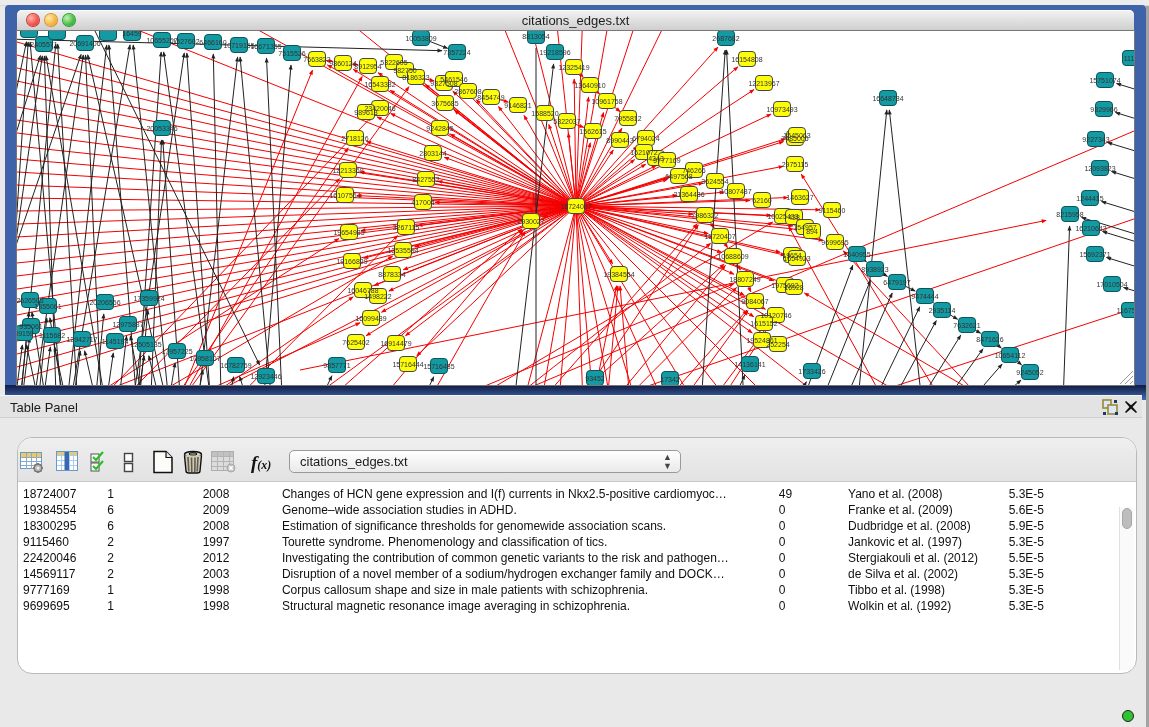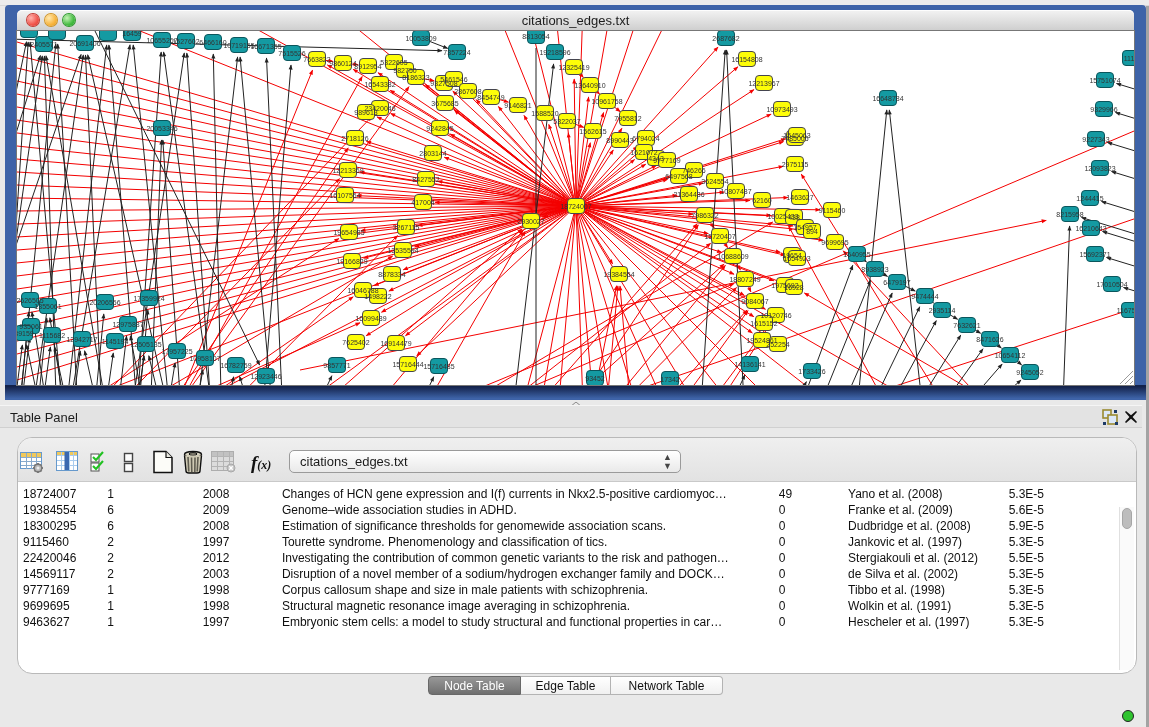--- a/index.html
+++ b/index.html
@@ -10,21 +10,21 @@
 #titlebar{position:absolute;left:0;top:0;width:1117px;height:21px;border-radius:5px 5px 0 0;background:linear-gradient(#f3f3f3,#cfcfcf);border-bottom:1px solid #8f8f8f;box-shadow:inset 0 1px 0 #fdfdfd}
 #titlebar .t{position:absolute;left:0;right:0;top:3px;text-align:center;font-size:13px;color:#1d1d1d}
 .tl{position:absolute;top:4px;width:12px;height:12px;border-radius:50%}
 #net{position:absolute;left:0;top:21px;width:1117px;height:354px;background:#fff;outline:1px solid #777}
 svg .r{stroke:#f40000;stroke-width:1}
 svg .b{stroke:#222;stroke-width:1}
 svg .nt{fill:#149aa2;stroke:#0b565c;stroke-width:1}
 svg .ny{fill:#fdfd08;stroke:#45454f;stroke-width:1}
 svg .lab text{font-size:7px;fill:#333;text-anchor:middle;font-family:"Liberation Sans",sans-serif}
 #handle{position:absolute;left:569px;top:402px;width:14px;height:5px}
-#tpbar{position:absolute;left:0;top:405px;width:1142px;height:23px;background:#e3e3e3;border-top:1px solid #f5f5f5;border-bottom:1px solid #d0d0d0}
+#tpbar{position:absolute;left:0;top:395px;width:1142px;height:23px;background:#e3e3e3;border-top:1px solid #f5f5f5;border-bottom:1px solid #d0d0d0}
 #tpbar .t{position:absolute;left:10px;top:4px;font-size:13px;color:#1c1c1c}
 #panel{position:absolute;left:17px;top:437px;width:1120px;height:237px;background:#fff;border:1px solid #b9b9b9;border-radius:15px;overflow:hidden}
 #toolbar{position:absolute;left:0;top:0;width:1118px;height:44px;background:linear-gradient(#efefef,#e2e2e2);border-bottom:1px solid #c9c9c9}
 #combo{position:absolute;left:271px;top:12px;width:392px;height:23px;background:linear-gradient(#ffffff,#e9e9e9);border:1px solid #9a9a9a;border-radius:5px;font-size:13px;color:#1a1a1a;line-height:21px;padding-left:10px}
 #combo .arr{position:absolute;right:8px;top:2px;font-size:9px;color:#444;line-height:9px;text-align:center}
 table{border-collapse:collapse;table-layout:fixed;font-size:12px;color:#101010;width:1078px}
 th{height:22px;font-weight:normal;background:#bfe1f1;border-right:1px solid #90aebc;border-top:1px solid #90aebc;border-bottom:1px solid #888;text-align:center;font-size:12px;overflow:hidden;white-space:nowrap}
 th.first{background:#e9e9e9;border-left:1px solid #b5b5b5}
 td{height:16px;padding:0 0 0 4px;} td.t5{padding-left:6px;white-space:nowrap;overflow:hidden;font-size:12px}
 td.c{text-align:left;padding:0}
@@ -770,39 +770,25 @@
               <td>0</td>
               <td class="c">Tibbo et al. (1998)</td>
               <td>5.3E-5</td>
             </tr>
             <tr>
               <td>9699695</td>
               <td>1</td>
               <td>1998</td>
               <td class="t5">Structural magnetic resonance image averaging in schizophrenia.</td>
               <td>0</td>
-              <td class="c">Wolkin et al. (1991)</td>
-              <td>5.3E-5</td>
-            </tr>
-            <tr>
-              <td>9463627</td>
-              <td>1</td>
-              <td>1997</td>
-              <td class="t5">Embryonic stem cells: a model to study structural and functional properties in car…</td>
-              <td>0</td>
-              <td class="c">Hescheler et al. (1997)</td>
+              <td class="c">Wolkin et al. (1992)</td>
               <td>5.3E-5</td>
             </tr>
           </tbody>
         </table>
       </div>
   <div id="vscroll">
         <div id="vthumb"></div>
       </div>
 </div>
-<div id="tabs">
-  <div class="seg" style="left:428px;width:93px;background:linear-gradient(#989898,#6f6f6f);color:#fff;border:1px solid #686868;border-radius:4px 0 0 4px">Node Table</div>
-  <div class="seg" style="left:521px;width:90px;background:linear-gradient(#ffffff,#f0f0f0);border:1px solid #b3b3b3;border-left:none">Edge Table</div>
-  <div class="seg" style="left:611px;width:112px;background:linear-gradient(#ffffff,#f0f0f0);border:1px solid #b3b3b3;border-left:none;border-radius:0 4px 4px 0">Network Table</div>
-</div>
 <div class="mem">Memory: OK</div>
     <div class="memdot"></div>
 <div id="rightedge"></div>
 </div>
 </body></html>

